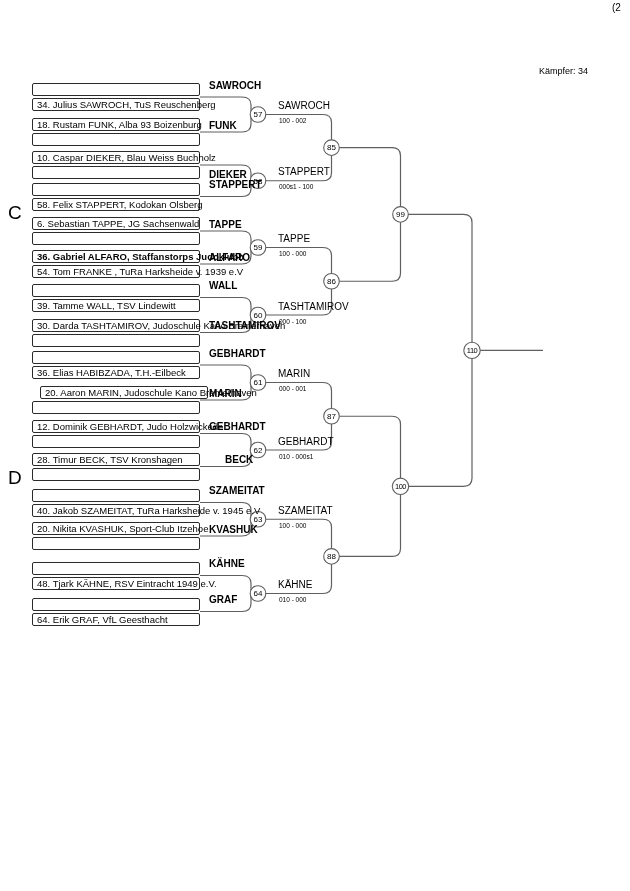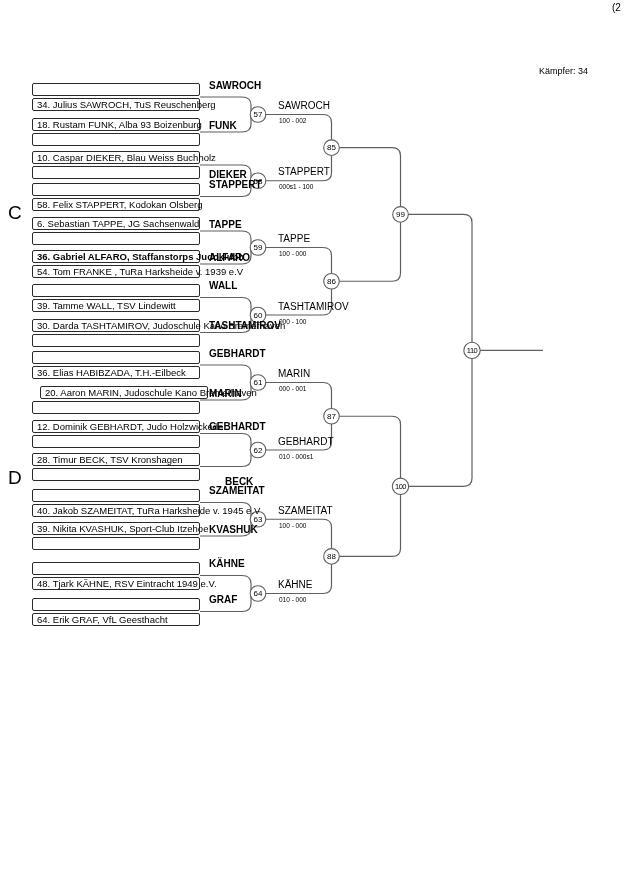--- a/index.html
+++ b/index.html
@@ -187,30 +187,30 @@
       <div class="fighter-box" style="top: 434.5px;">
         <div class="box-text"></div>
       </div>
       <div class="slot-label" style="top: 420px;">GEBHARDT</div>
       <div class="fighter-box" style="top: 452.5px;">
         <div class="box-text">28. Timur BECK, TSV Kronshagen</div>
       </div>
       <div class="fighter-box" style="top: 467.5px;">
         <div class="box-text"></div>
       </div>
-      <div class="slot-label" style="top: 475px; padding-left: 16px;">BECK</div>
+      <div class="slot-label" style="top: 453px; padding-left: 16px;">BECK</div>
       <div class="fighter-box" style="top: 488.5px;">
         <div class="box-text"></div>
       </div>
       <div class="fighter-box" style="top: 503.5px;">
         <div class="box-text">40. Jakob SZAMEITAT, TuRa Harksheide v. 1945 e.V</div>
       </div>
       <div class="slot-label" style="top: 484px;">SZAMEITAT</div>
       <div class="fighter-box" style="top: 522px;">
-        <div class="box-text">39. Nikita KVASHUK, Sport-Club Itzehoe</div>
+        <div class="box-text">20. Nikita KVASHUK, Sport-Club Itzehoe</div>
       </div>
       <div class="fighter-box" style="top: 537px;">
         <div class="box-text"></div>
       </div>
       <div class="slot-label" style="top: 522.5px;">KVASHUK</div>
       <div class="fighter-box" style="top: 561.5px;">
         <div class="box-text"></div>
       </div>
       <div class="fighter-box" style="top: 576.5px;">
         <div class="box-text">48. Tjark KÄHNE, RSV Eintracht 1949 e.V.</div>

